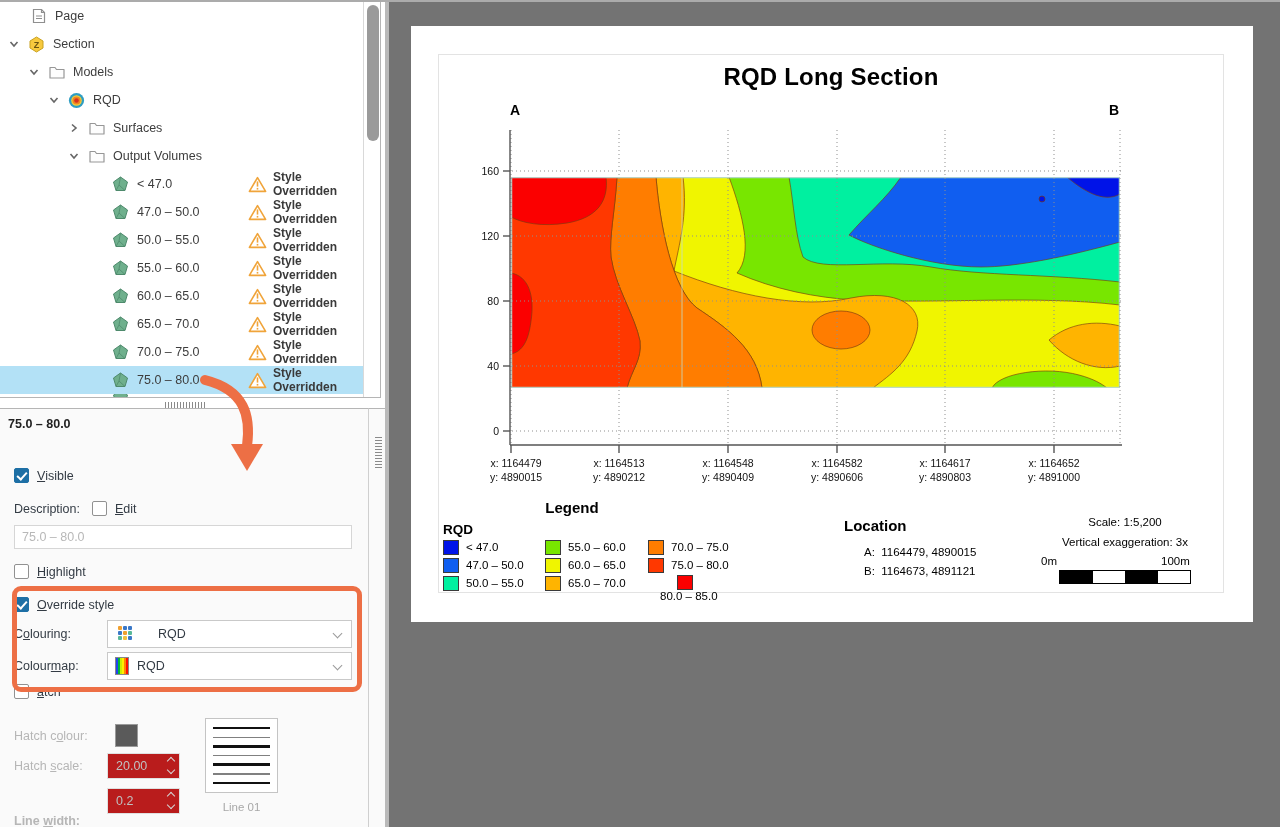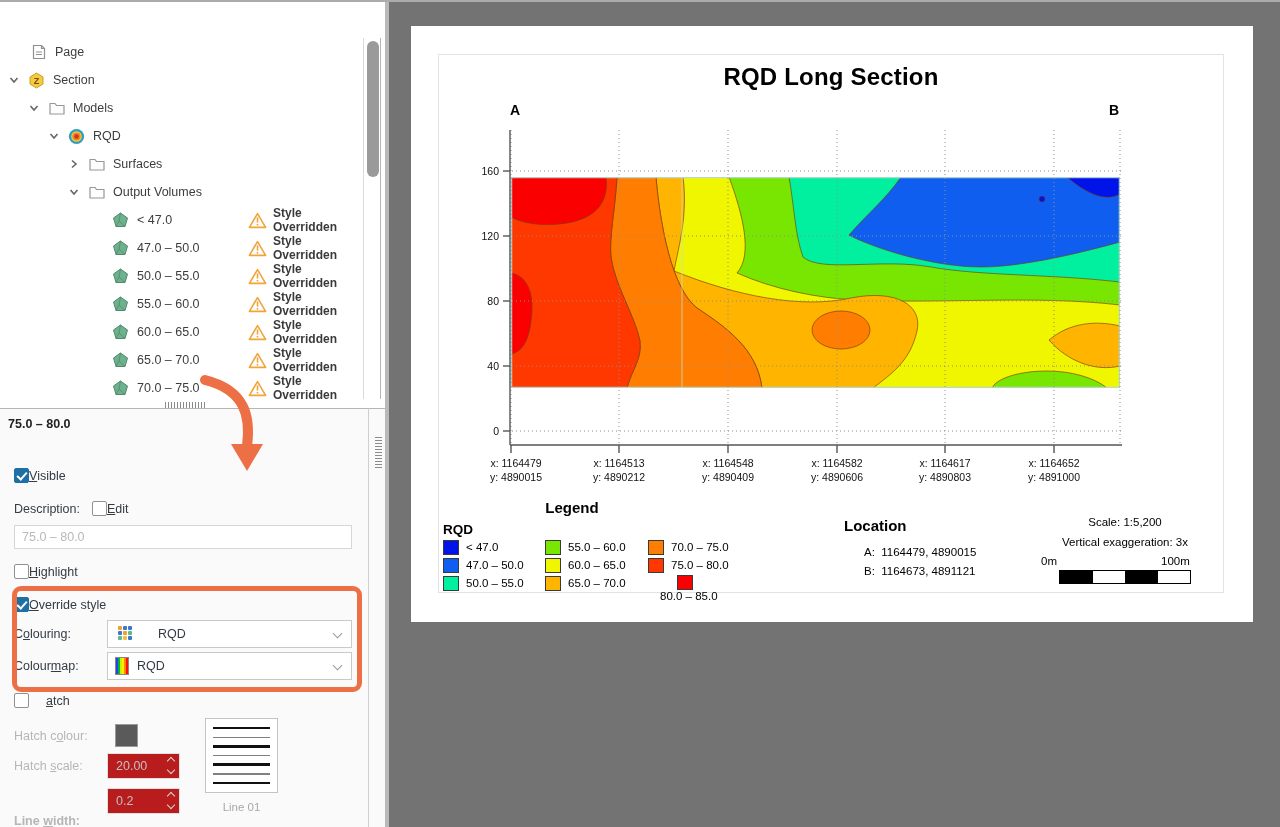--- a/index.html
+++ b/index.html
@@ -2,21 +2,21 @@
 <html><head>
 <meta charset="utf-8">
 <style>
   * { margin:0; padding:0; box-sizing:border-box; }
   html,body { background:#777; }
   body { font-family:"Liberation Sans", sans-serif; }
   .app { position:relative; width:1280px; height:827px; background:#fff; overflow:hidden; border-top:2px solid #ababab; }
 
   
   .left { position:absolute; left:0; top:0; width:385px; height:825px; background:#fff; }
-  .tree-panel { position:absolute; left:0; top:0; width:381px; height:396px; background:#fff; border-right:1px solid #b5b5b5; border-bottom:1px solid #b5b5b5; overflow:hidden;margin-top:36px; }
+  .tree-panel { position:absolute; left:0; top:0; width:381px; height:396px; background:#fff; border-right:1px solid #b5b5b5; border-bottom:1px solid #b5b5b5; overflow:hidden; }
   .tree-rows { position:absolute; left:0; top:0; width:363px; }
   .tree-row { position:relative; height:28px; display:flex; align-items:center; font-size:12.5px; color:#3d3d3d; }
   .tree-row.sel { background:#b3e1f6; }
   .tree-row .chev { width:12px; height:12px; margin-right:8px; flex:none; }
   .tree-row .ticon { width:17px; height:17px; margin-right:8px; flex:none; display:flex; align-items:center; justify-content:center; }
   .status { position:absolute; left:248px; top:0; height:28px; display:flex; align-items:center; }
   .status .wicon { width:19px; height:17px; margin-right:6px; }
   .status .stext { font-size:12px; font-weight:bold; color:#3a3a3a; }
   .pl0{padding-left:30px;} .pl1{padding-left:8px;} .pl2{padding-left:28px;} .pl3{padding-left:48px;} .pl4{padding-left:68px;} .pl5{padding-left:112px;}
   .vscroll { position:absolute; left:363px; top:0; width:18px; height:395px; background:#fff; border-left:1px solid #d9d9d9; }
@@ -29,21 +29,21 @@
   
   .props { position:absolute; left:0; top:406px; width:369px; height:421px; background:#fafafa; border-top:1px solid #b5b5b5; border-right:1px solid #cfcfcf; font-size:12.5px; color:#333b44; }
   .props-strip { position:absolute; left:369px; top:406px; width:16px; height:421px; background:#fafafa; border-top:1px solid #b5b5b5; }
   .v-dots { position:absolute; left:6px; top:28px; width:4px; height:32px;
     background-image:repeating-linear-gradient(180deg,#8a8a8a 0 1px,transparent 1px 3px); }
   .p-head { position:absolute; left:8px; top:8px; font-weight:bold; font-size:12.5px; color:#222; }
   .row-abs { position:absolute; display:flex; align-items:center; }
   .cb { width:15px; height:15px; border:1px solid #919191; background:#fff; border-radius:2px; position:relative; flex:none; }
   .cb.on { background:#1d6fa5; border-color:#1d6fa5; }
   .cb.on::after { content:""; position:absolute; left:4px; top:1px; width:4px; height:8px; border:solid #fff; border-width:0 2px 2px 0; transform:rotate(42deg); }
-  .cb-lab { }
+  .cb-lab { margin-left:8px; }
   u { text-decoration:underline; }
   .txt-input { position:absolute; left:14px; top:116px; width:338px; height:24px; border:1px solid #d6d6d6; background:#fff; color:#b8b8b8; font-size:12.5px; padding:0 7px; font-family:"Liberation Sans",sans-serif; }
   .dd { position:absolute; left:107px; width:245px; height:28px; background:#fff; border:1px solid #c9c9c9; display:flex; align-items:center; }
   .dd .chevron { position:absolute; right:10px; top:9px; width:7px; height:7px; border-right:1.5px solid #9a9a9a; border-bottom:1.5px solid #9a9a9a; transform:rotate(45deg); }
   .dd .dtext { font-size:12.5px; color:#333b44; }
   .cmap-icon { width:14px; height:18px; margin:0 8px 0 7px; border:1px solid #888;
     background:linear-gradient(90deg,#2244ee 0 14%, #00bb33 14% 34%, #ccee00 34% 52%, #ffee00 52% 66%, #ff8800 66% 84%, #ff1100 84%); }
   .dis { color:#b6b6b6;gap:13px; }
   .swatch { width:23px; height:23px; background:#5a5a5a; border:1px solid #9a9a9a; }
   .spin { position:absolute; left:107px; width:73px; height:26px; background:#b91c1c; border:1px solid #e0e0e0; color:#c0c0c0; font-size:12.5px; display:flex; align-items:center; padding-left:8px; }
@@ -381,21 +381,21 @@
 
       <div class="row-abs" style="left:14px; top:250px;">
         <span><span>Colour</span><u>m</u><span>ap:</span></span>
       </div>
       <div class="dd" style="top:243px;">
         <span class="cmap-icon"></span>
         <span class="dtext">RQD</span>
         <span class="chevron"></span>
       </div>
 
-      <div class="row-abs" style="left:14px; top:284px;gap:17px;">
+      <div class="row-abs" style="left:14px; top:275px;">
         <span class="cb"></span>
         <span class="cb-lab"><u>a</u><span>tch</span></span>
       </div>
 
       <div class="row-abs dis" style="left:14px; top:315px;">
         <span><span>Hatch c</span><u>o</u><span>lour:</span></span>
         <span class="swatch" style="margin-left:14px;"></span>
       </div>
 
       <div class="row-abs dis" style="left:14px; top:350px;">

